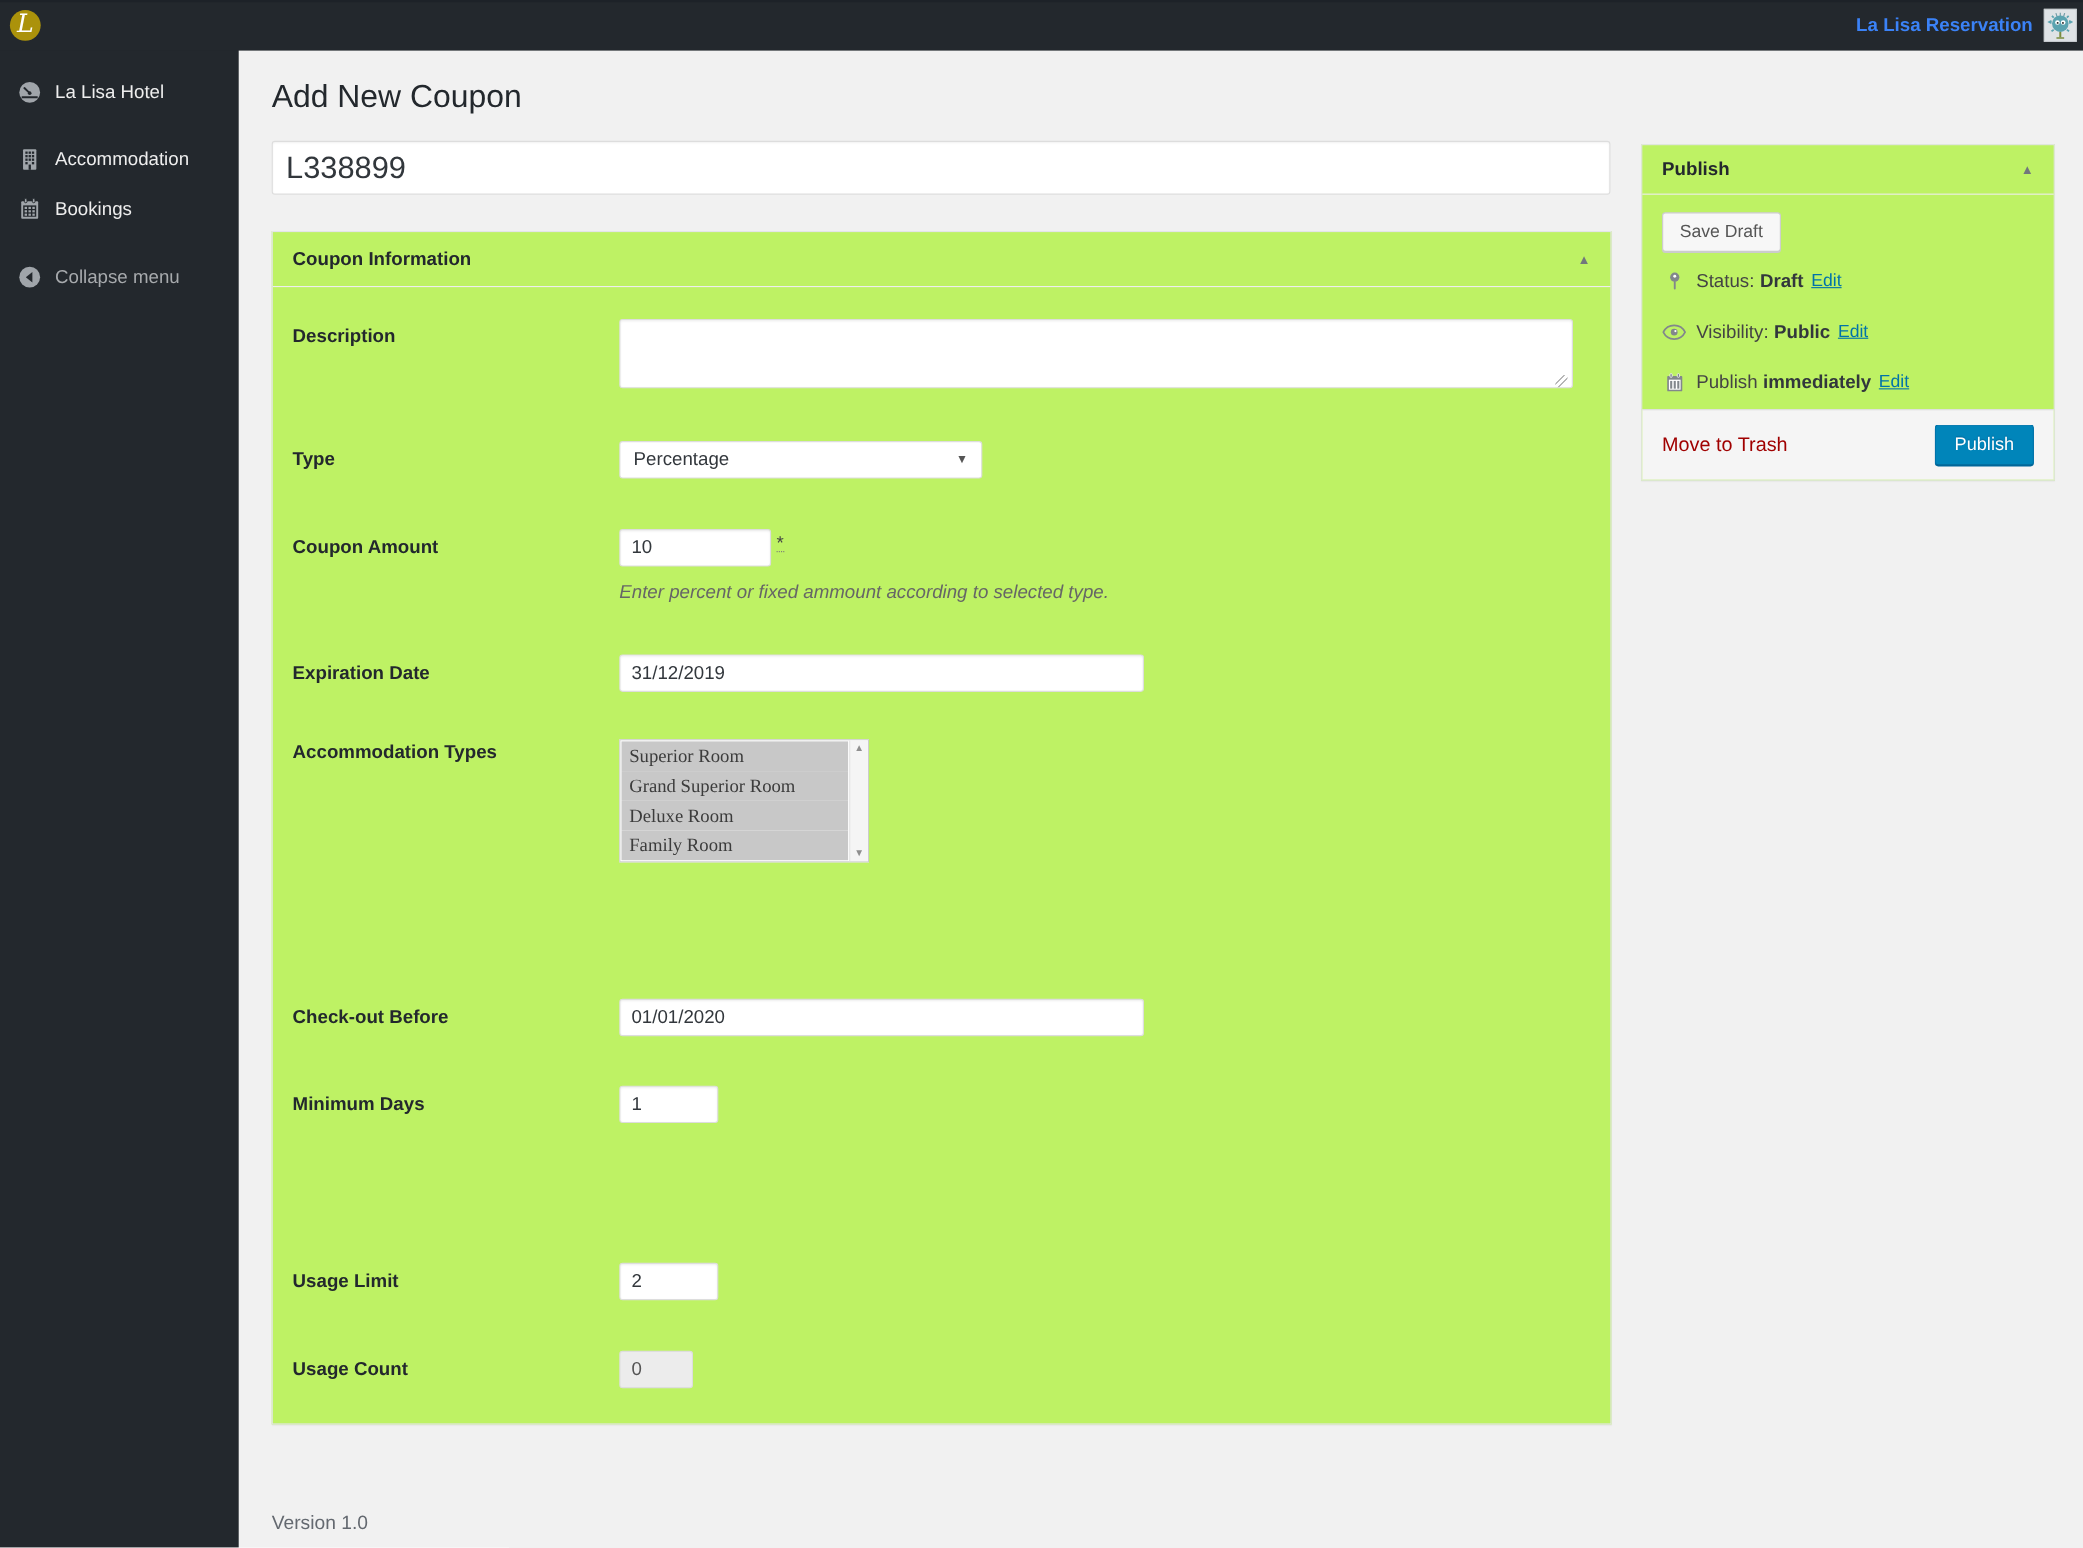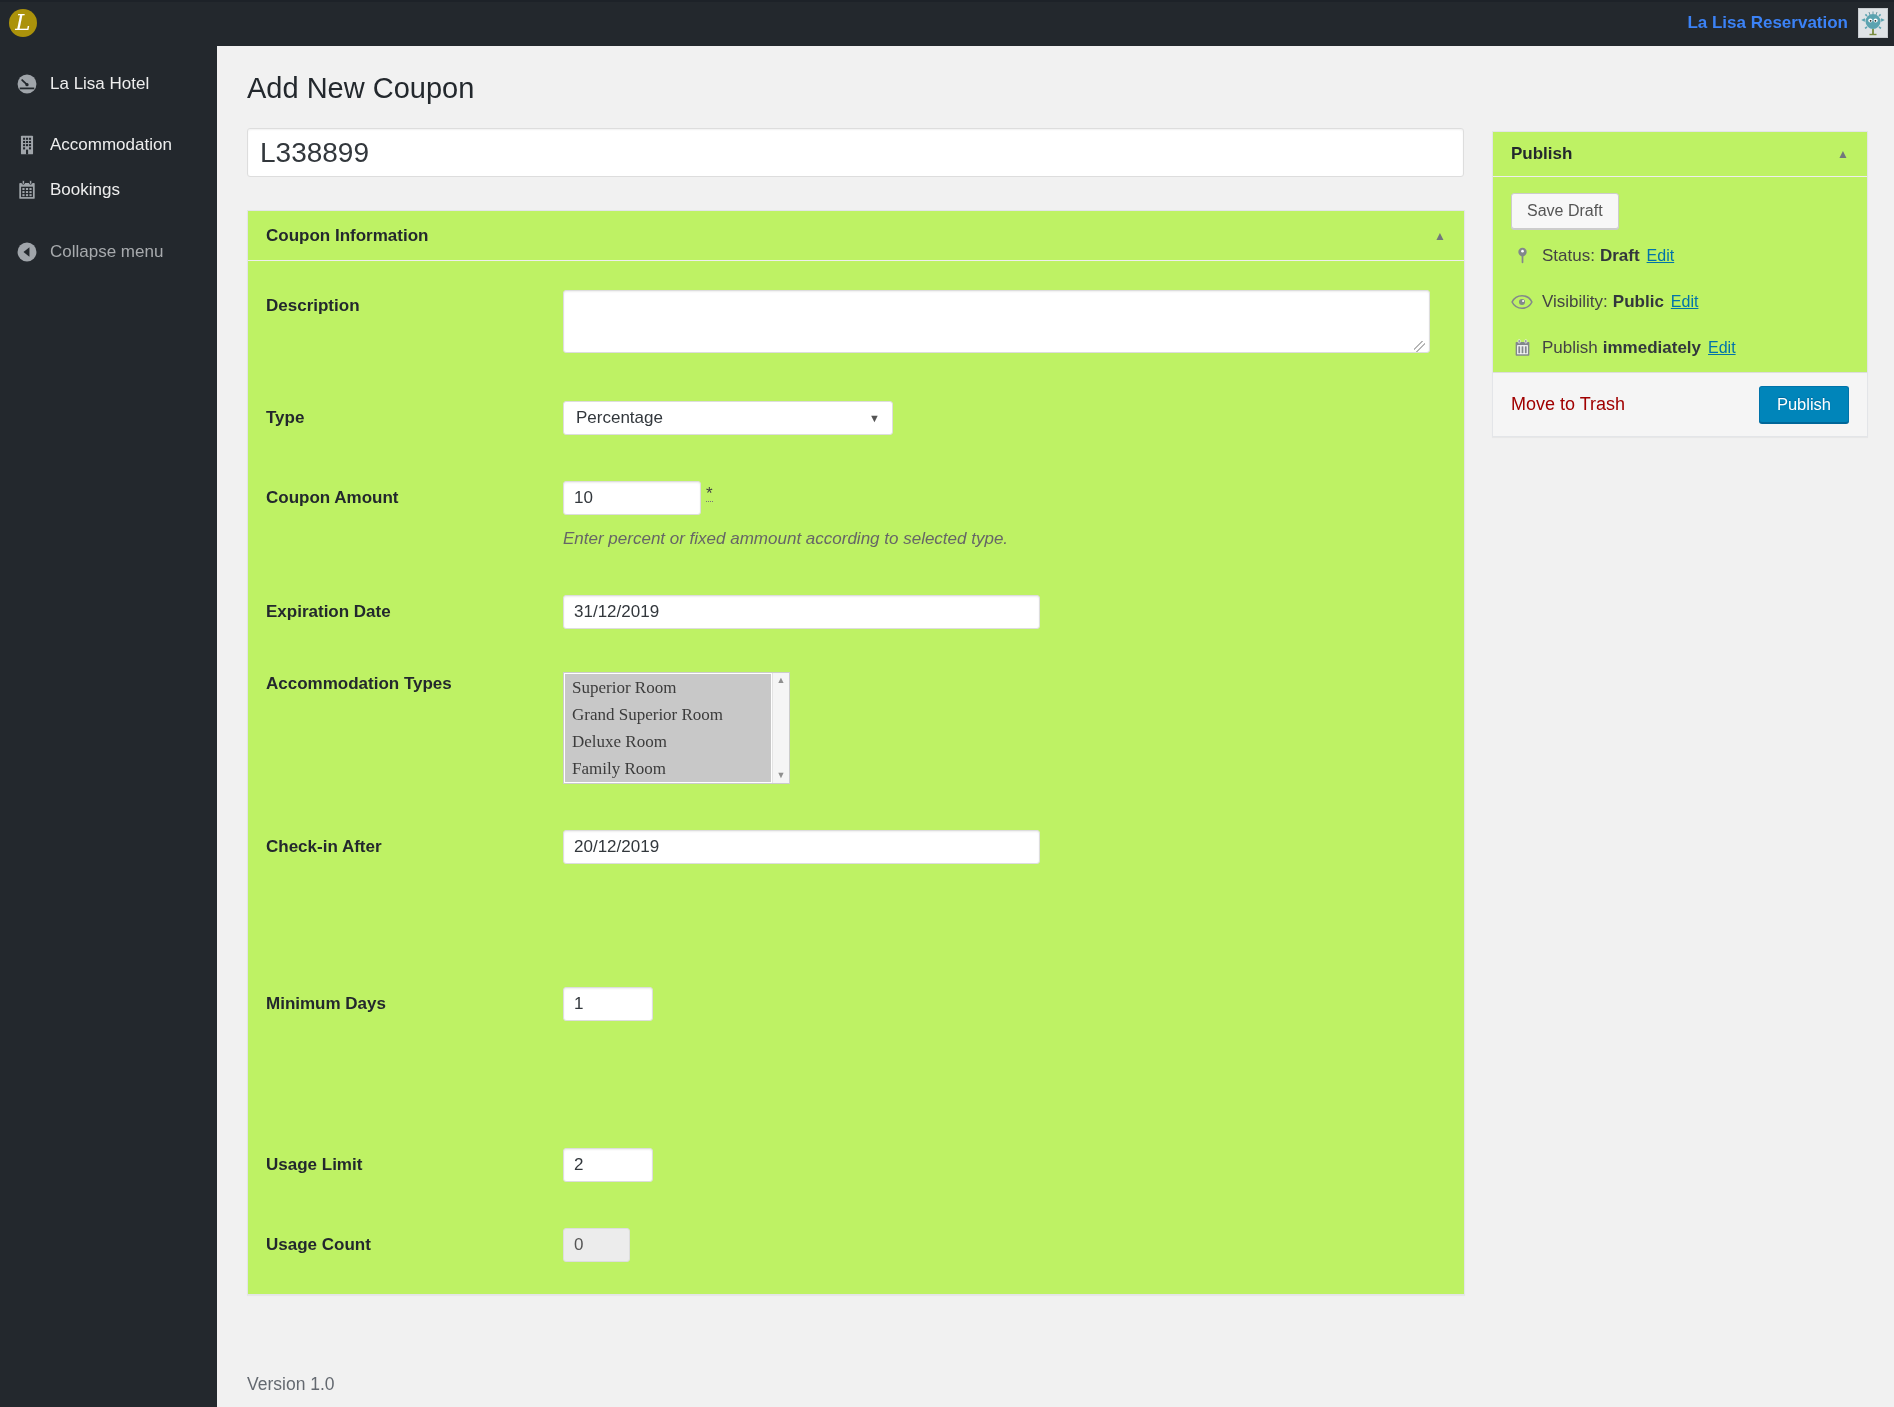--- a/index.html
+++ b/index.html
@@ -234,25 +234,25 @@
             <div class="opt">Deluxe Room</div>
             <div class="opt">Family Room</div>
           </div>
         <div class="sb">
           <span>▲</span>
           <span>▼</span>
         </div>
       </div>
     </div>
 
-    <div class="field-row" style="top:619px;height:34px;">
-      <span class="field-label lh34">Check-in After</span>
-      <input class="field-control txt-input" style="width: 477px;" type="text" value="20/12/2019">
-    </div>
-
+
+    <div class="field-row" style="top:697px;height:34px;">
+      <span class="field-label lh34">Check-out Before</span>
+      <input class="field-control txt-input" style="width: 477px;" type="text" value="01/01/2020">
+    </div>
 
     <div class="field-row" style="top:776px;height:34px;">
       <span class="field-label lh34">Minimum Days</span>
       <input class="field-control txt-input" style="width: 90px;" type="text" value="1">
     </div>
 
 
     <div class="field-row" style="top:937px;height:34px;">
       <span class="field-label lh34">Usage Limit</span>
       <input class="field-control txt-input" style="width: 90px;" type="text" value="2">

